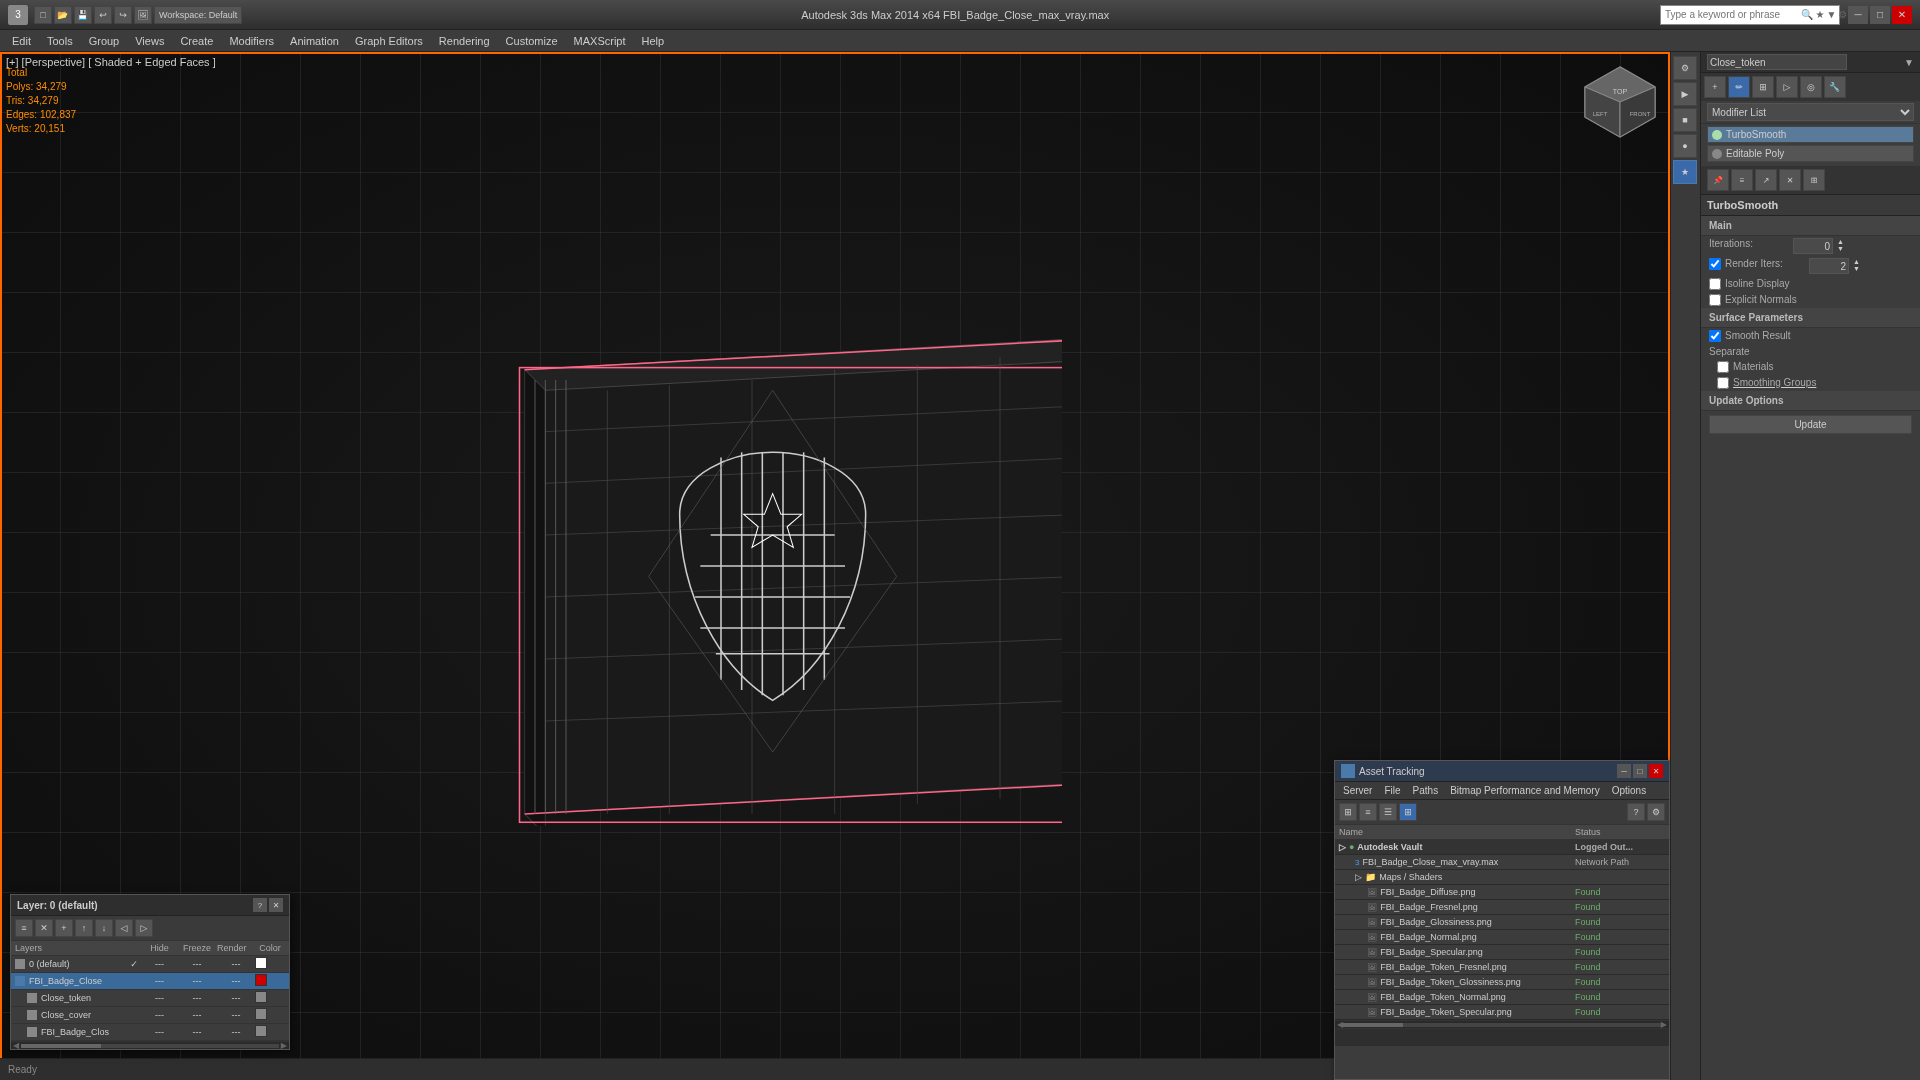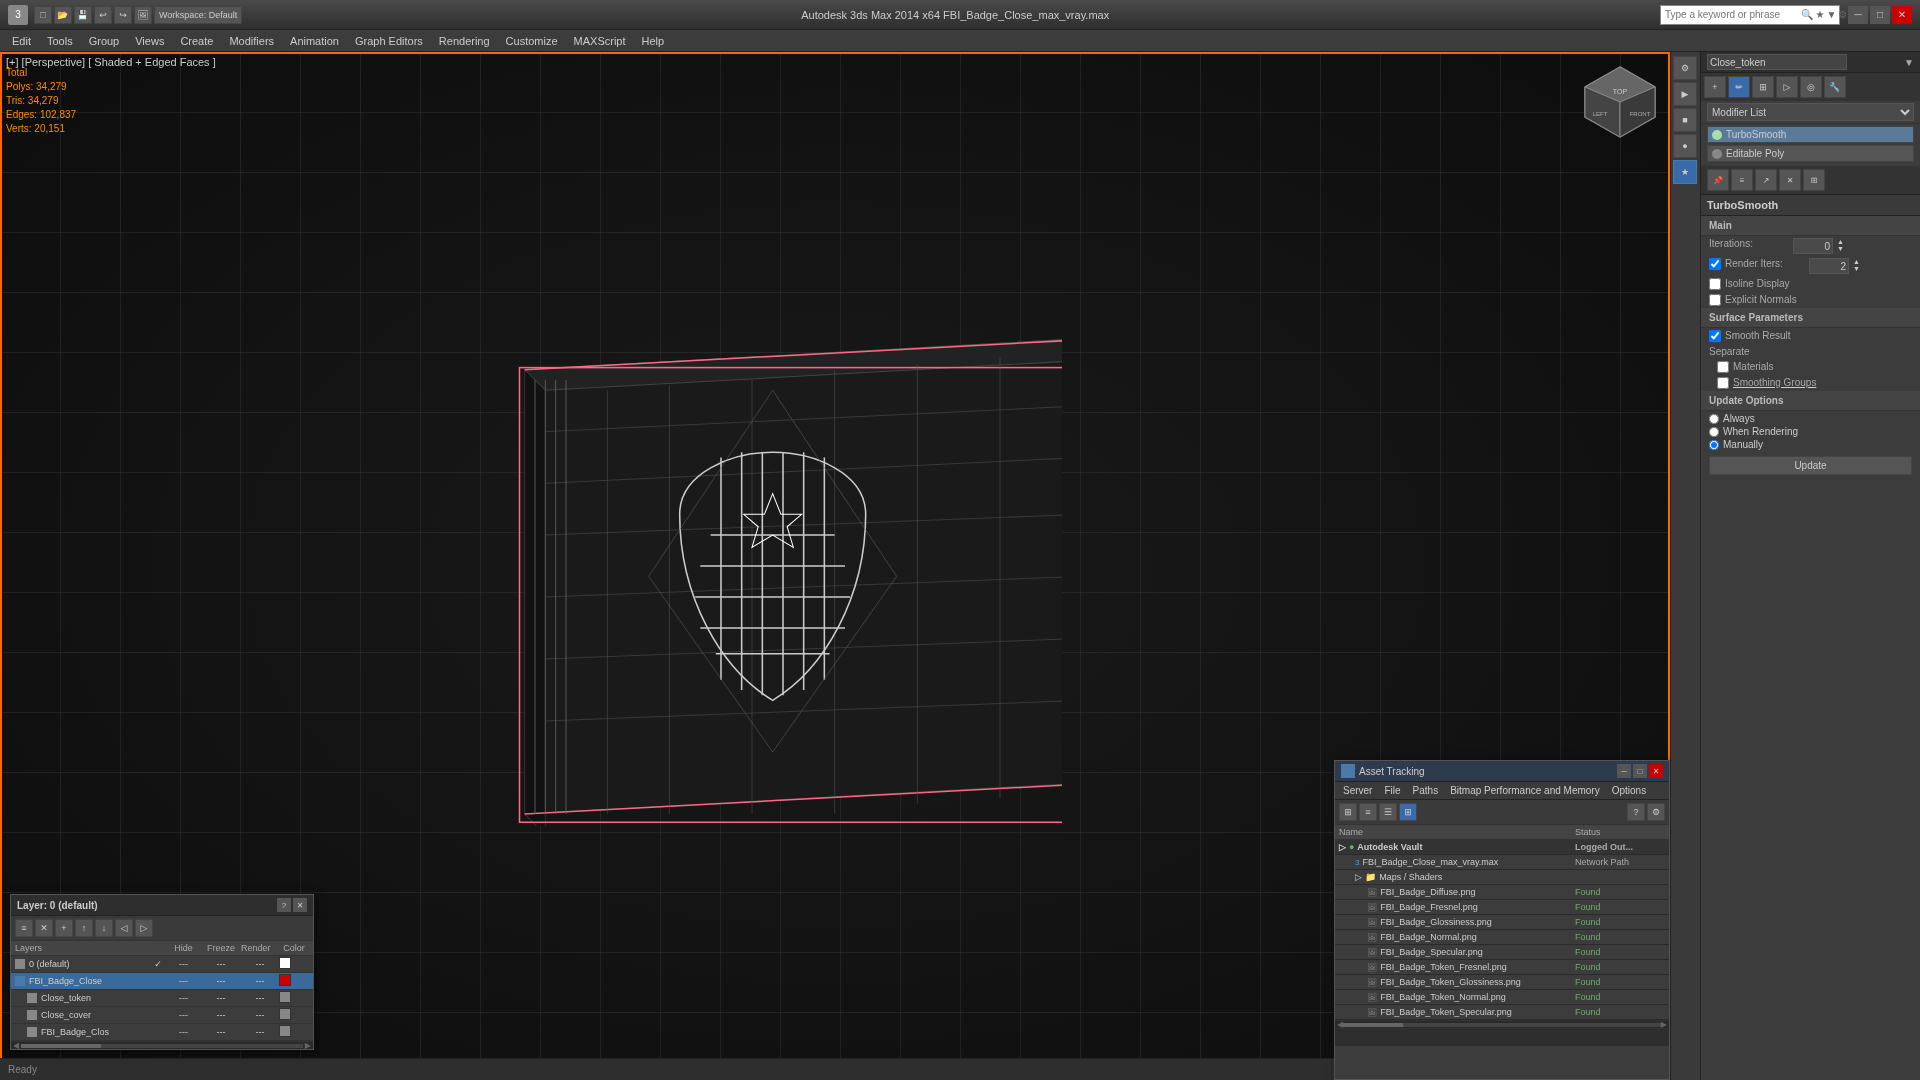--- a/index.html
+++ b/index.html
@@ -243,21 +243,21 @@
       right: 10px;
       width: 80px;
       height: 80px;
     }
 
     
     #layers-panel {
       position: absolute;
       bottom: 30px;
       left: 10px;
-      width: 304px;
+      width: 280px;
       background: #3c3c3c;
       border: 1px solid #555;
       box-shadow: 2px 2px 8px rgba(0,0,0,0.5);
       z-index: 20;
     }
     #layers-panel .layers-titlebar {
       background: #2e2e2e;
       padding: 3px 6px;
       display: flex;
       align-items: center;
@@ -891,30 +891,16 @@
       <input type="checkbox" style="">
       <label>Materials</label>
     </div>
     <div class="panel-row" style="padding-left:16px;text-decoration:underline;">
       <input type="checkbox" style="">
       <label>Smoothing Groups</label>
     </div>
 
     <div class="panel-section">Update Options</div>
 
-    <div class="radio-group">
-      <div class="radio-row">
-        <input type="radio" name="update" style="">
-        <label>Always</label>
-      </div>
-      <div class="radio-row">
-        <input type="radio" name="update" style="">
-        <label>When Rendering</label>
-      </div>
-      <div class="radio-row">
-        <input type="radio" name="update" checked="" style="">
-        <label>Manually</label>
-      </div>
-    </div>
 
     <div class="update-btn">Update</div>
   </div>
 </div>
 
 </body></html>

